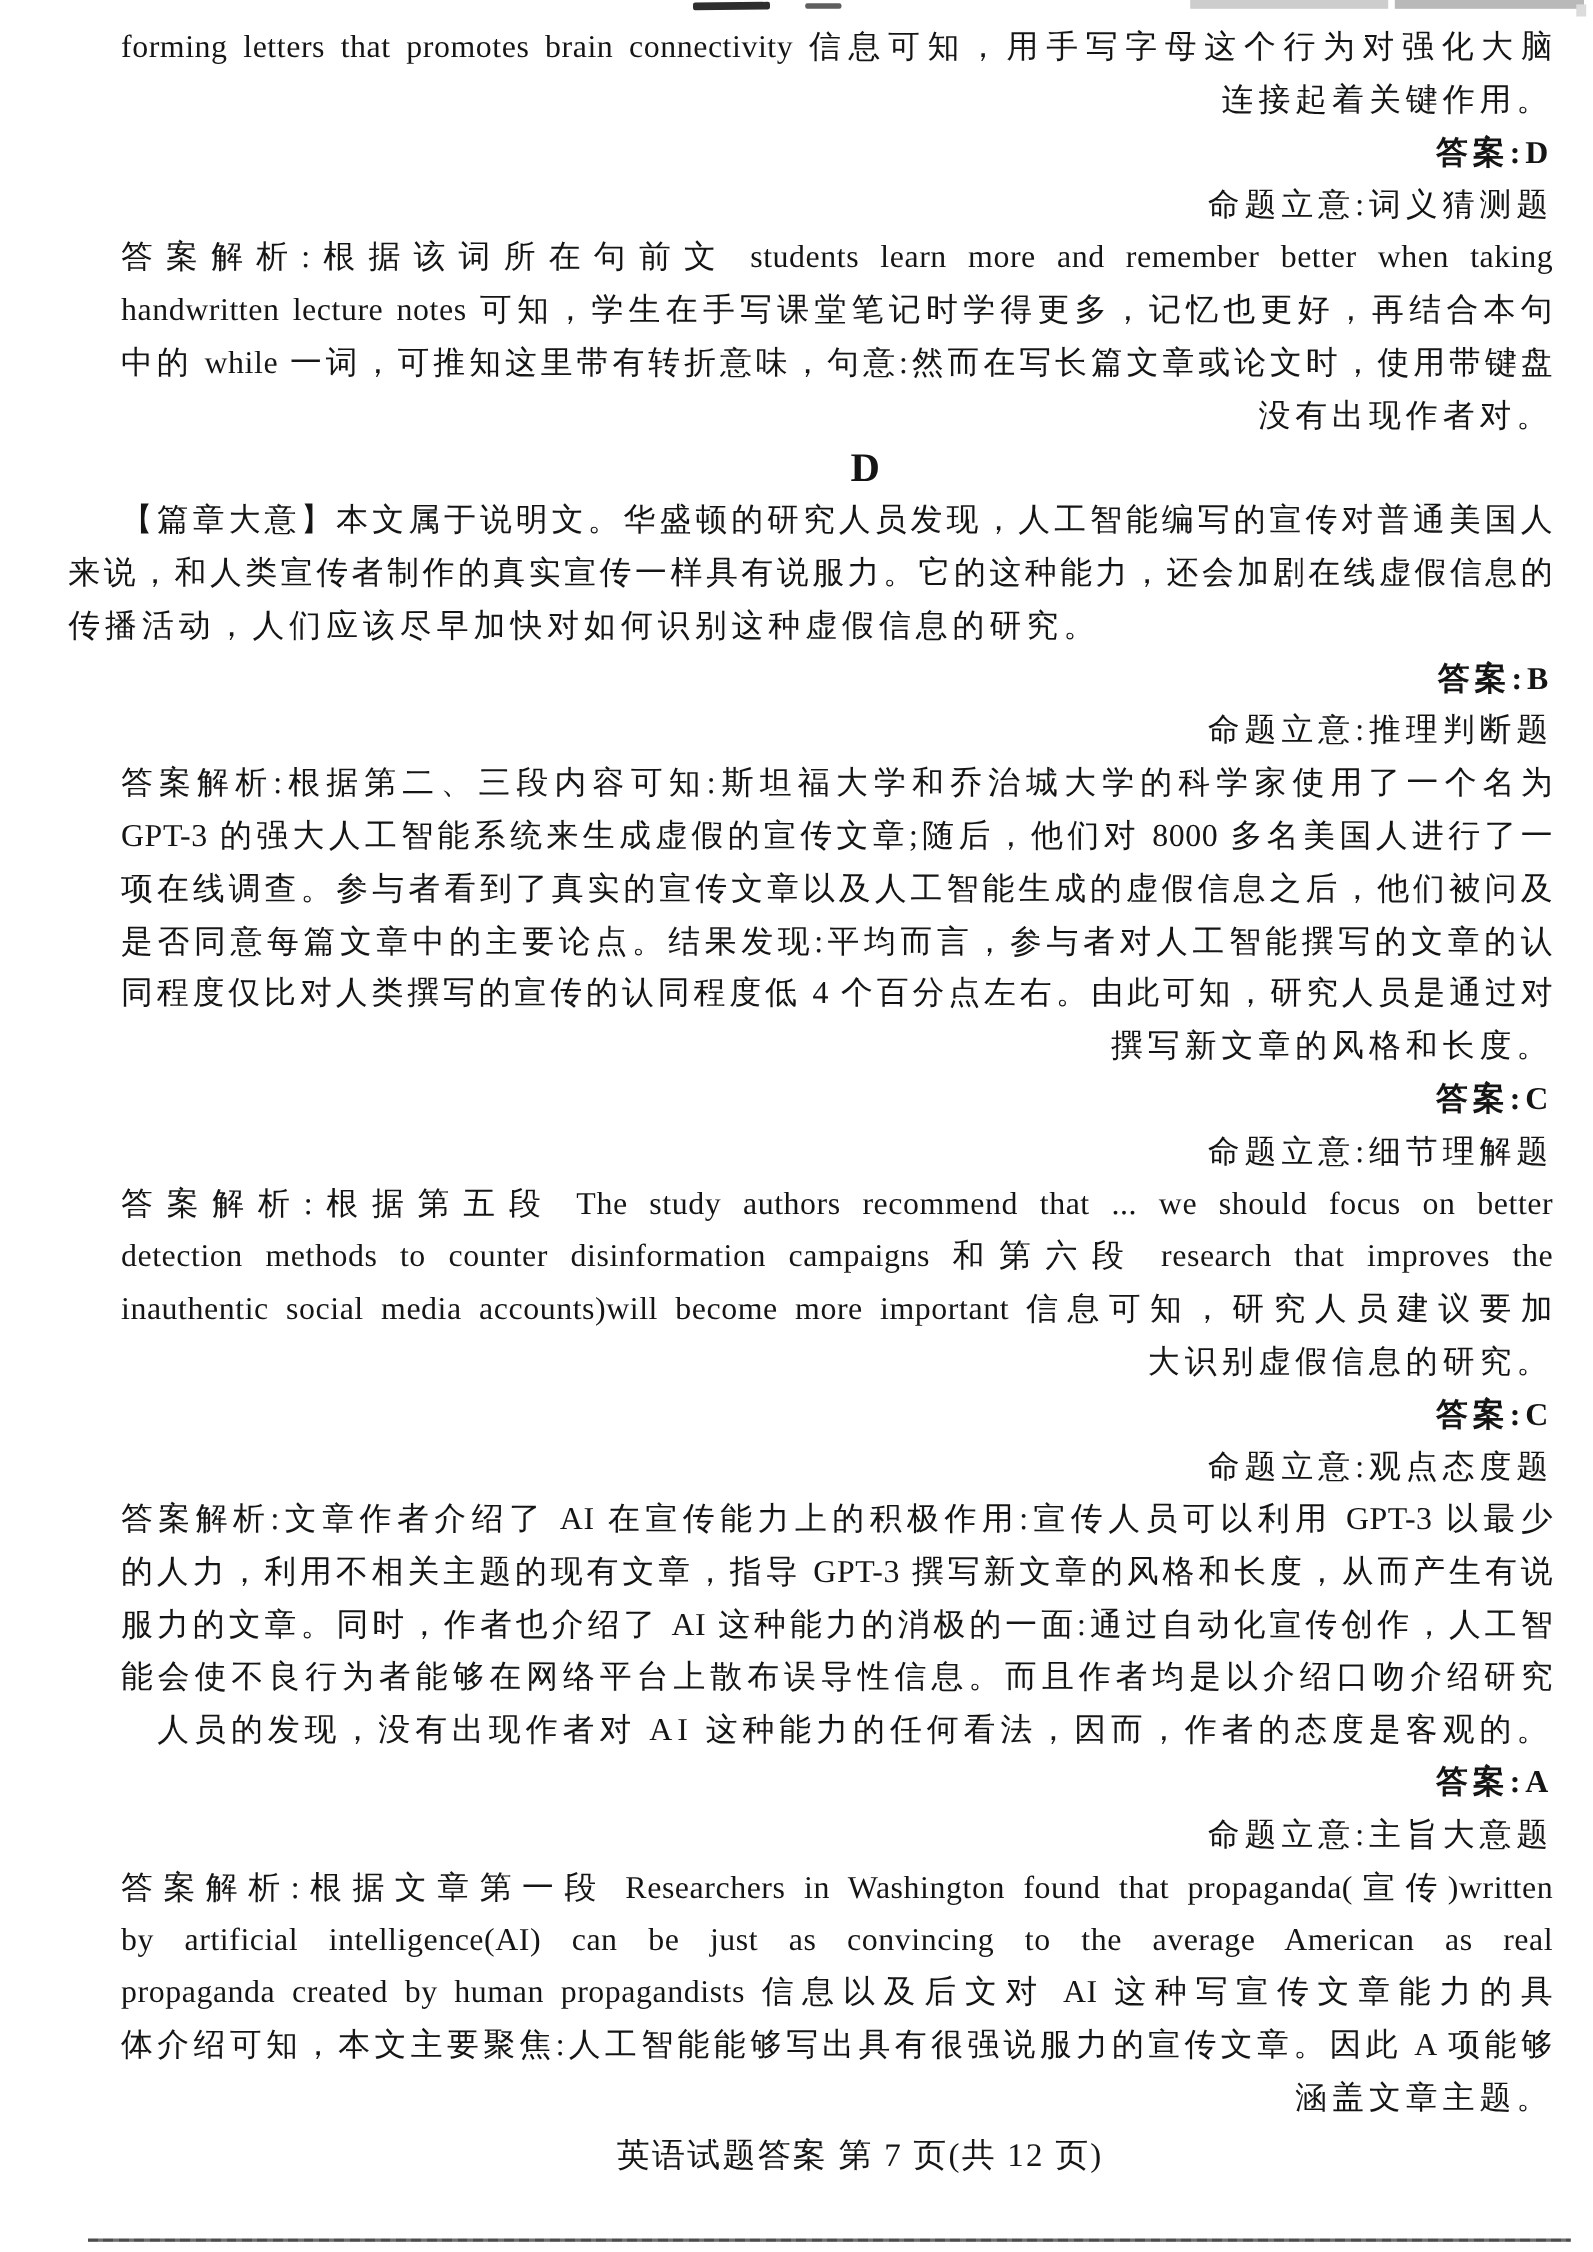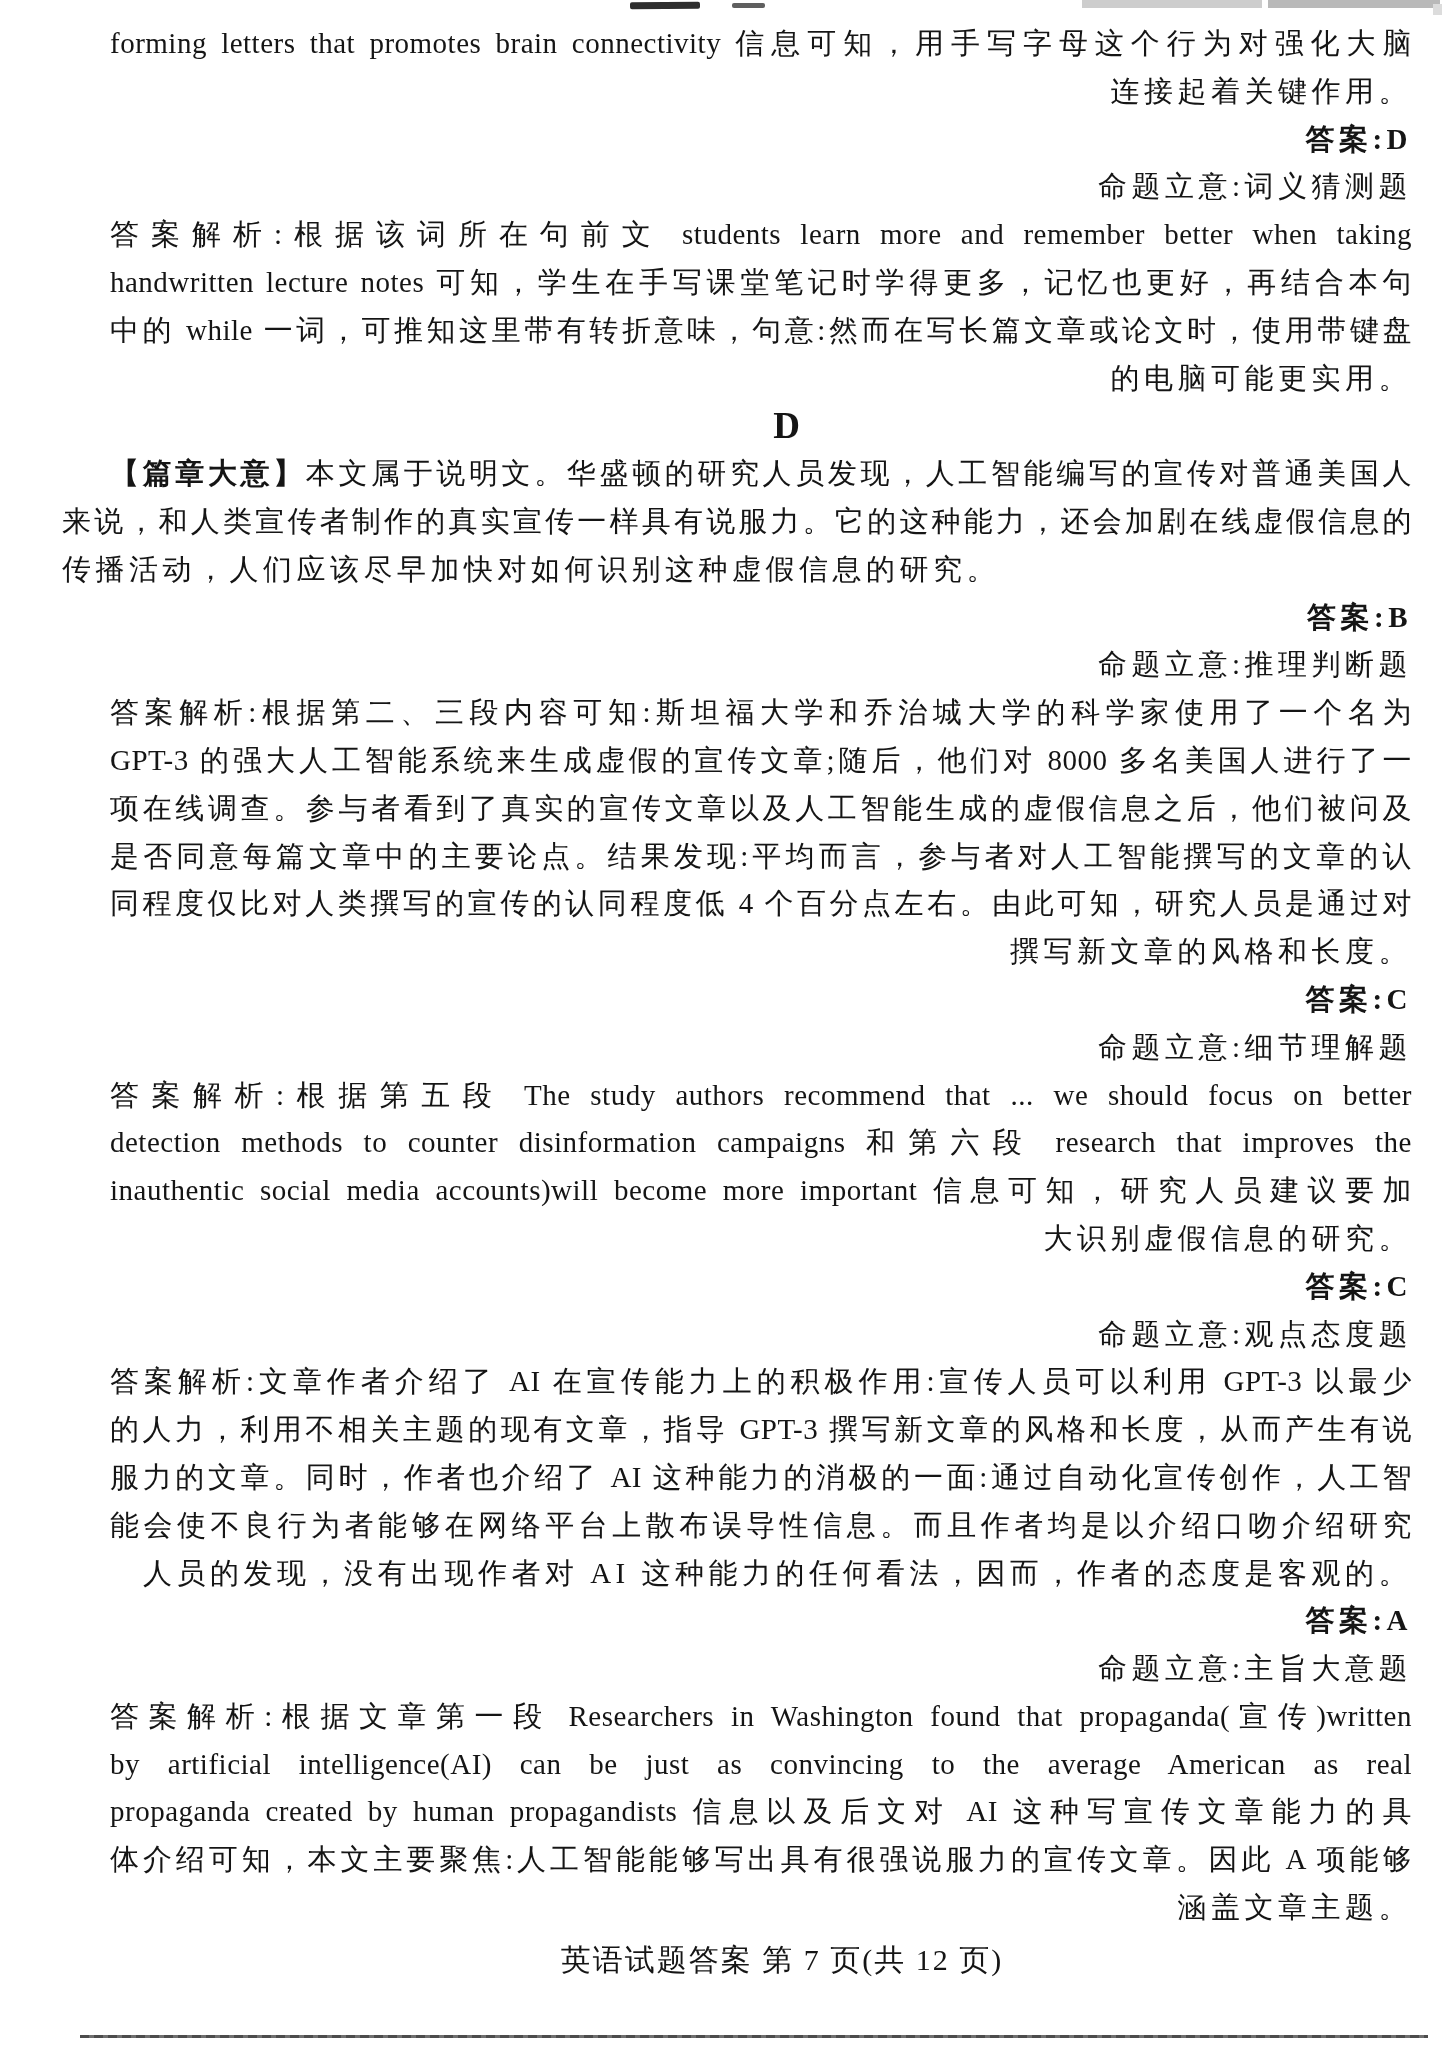--- a/index.html
+++ b/index.html
@@ -22,21 +22,21 @@
   .j{
     text-align:justify;
     text-align-last:justify;
     letter-spacing:0.5px;
   }
   
   .ls{letter-spacing:4.5px;}
   .ml110{margin-left:110px;width:1302px;text-align:right;}
   .summary{margin-left:62px;width:1350px;}
   .sfirst{text-indent:48px;}
-  .bold{font-weight:bold;}
+  .bold{font-weight:normal;}
   .rel{position:relative;font-weight:bold;}
   .heading-d{
     height:47.8px;line-height:47.8px;
     font-size:37px;font-weight:bold;
     text-align:center;
     position:relative;left:63px;
     letter-spacing:1px;
   }
   .footer{
     margin-top:8px;
@@ -72,21 +72,21 @@
   <div class="line j ml110">forming letters that promotes brain connectivity 信息可知，用手写字母这个行为对强化大脑</div>
   <div class="line ls ml110">连接起着关键作用。</div>
 
   <div class="line ls ml110 rel">
     <span>答案:D</span>
   </div>
   <div class="line ls ml110">命题立意:词义猜测题</div>
   <div class="line j ml110">答案解析:根据该词所在句前文 students learn more and remember better when taking</div>
   <div class="line j ml110">handwritten lecture notes 可知，学生在手写课堂笔记时学得更多，记忆也更好，再结合本句</div>
   <div class="line j ml110">中的 while 一词，可推知这里带有转折意味，句意:然而在写长篇文章或论文时，使用带键盘</div>
-  <div class="line ls ml110">的电脑可能更实用。</div>
+  <div class="line ls ml110">没有出现作者对。</div>
 
   <div class="heading-d">D</div>
 
   <div class="summary">
     <div class="line j sfirst">
       <span class="bold">【篇章大意】</span><span>本文属于说明文。华盛顿的研究人员发现，人工智能编写的宣传对普通美国人</span>
     </div>
     <div class="line j">来说，和人类宣传者制作的真实宣传一样具有说服力。它的这种能力，还会加剧在线虚假信息的</div>
     <div class="line ls">传播活动，人们应该尽早加快对如何识别这种虚假信息的研究。</div>
   </div>

